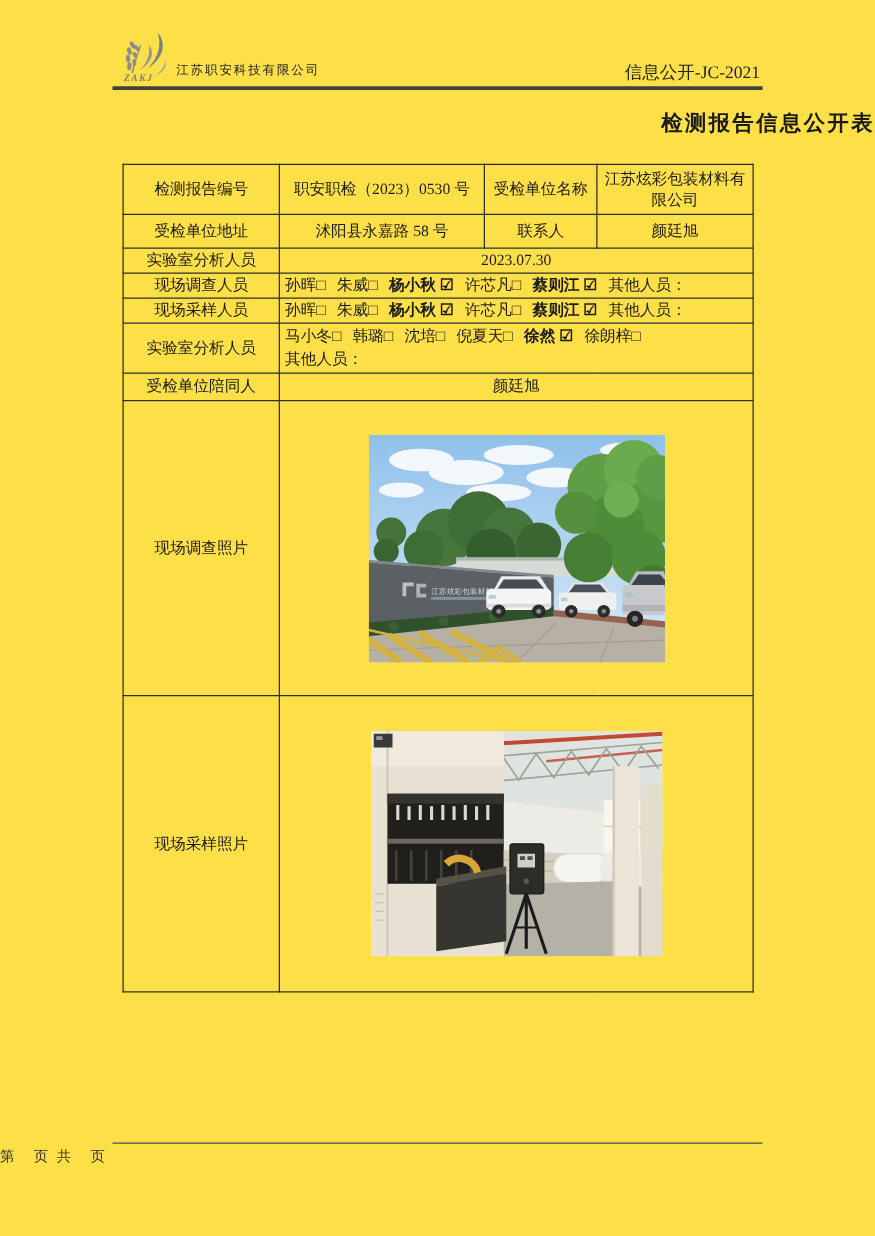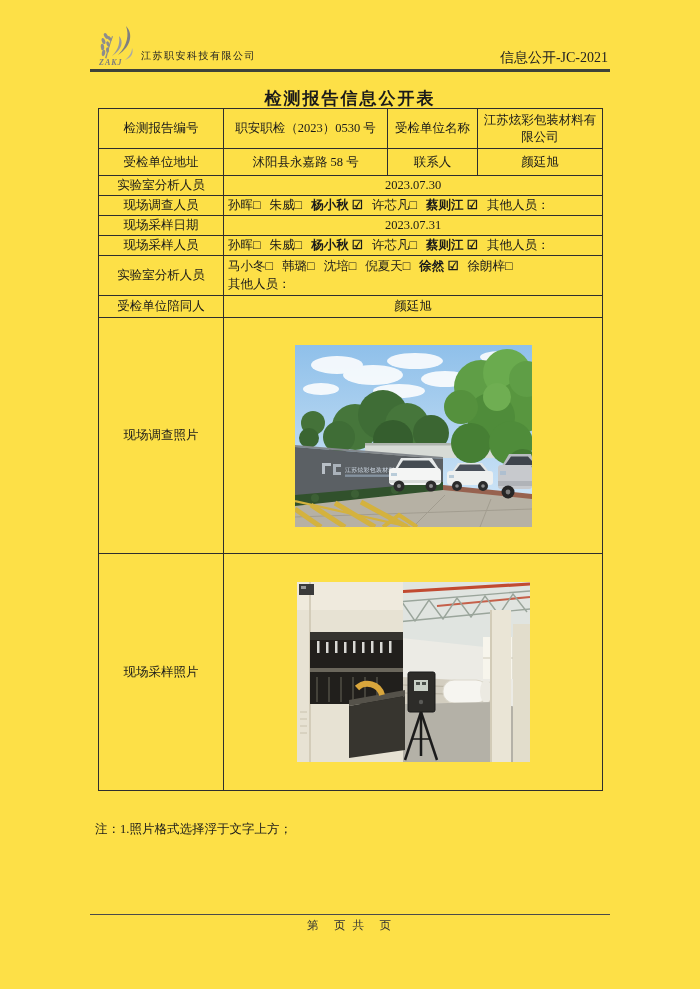--- a/index.html
+++ b/index.html
@@ -6,41 +6,41 @@
   .page{position:relative;width:700px;height:989px;background:#fde047;overflow:hidden;
         font-family:"Liberation Serif","DejaVu Serif",serif;color:#1a1a1a;}
   
   .logo-wrap{position:absolute;left:96px;top:24px;width:46px;height:46px;}
   .logo-zakj{position:absolute;left:99px;top:58px;font-size:8px;font-style:italic;
              font-weight:bold;color:#7c7c7c;letter-spacing:1px;}
   .hdr-company{position:absolute;left:141px;top:49px;font-size:10px;color:#222;letter-spacing:1.5px;}
   .hdr-code{position:absolute;right:92px;top:49px;font-size:14px;color:#222;}
   .hdr-rule{position:absolute;left:90px;top:69px;width:520px;height:3px;background:#3e423a;}
   
-  .doc-title{position:absolute;left:0;top:87px;width:100%;text-align:center;
+  .doc-title{position:absolute;left:0;top:87px;width:100%;text-align:right;
              font-size:17px;font-weight:bold;letter-spacing:2px;}
   
-  table.form{position:absolute;left:98px;top:108px;width:504px;border-collapse:collapse;
+  table.form{position:absolute;left:98px;top:131px;width:504px;border-collapse:collapse;
              table-layout:fixed;font-size:12.5px;border-radius:31px;}
   table.form td{border:1px solid #2e2e2e;padding:1px 4px;vertical-align:middle;overflow:hidden;}
   td.lbl{text-align:center;}
   td.val-c{text-align:center;}
   td.val-l{text-align:left;padding-left:9px;}
   tr.r1{height:40px;} tr.r2{height:27px;padding-left:24px;}
   tr.rs{height:20px;}
   tr.r8{height:40px;} tr.r9{height:22px;}
   tr.rp1{height:236px;} tr.rp2{height:237px;}
   .member{margin-right:9px;white-space:nowrap;}
   .member.checked{font-weight:bold;}
   .other-line{margin-top:1px;}
   .photo-box{display:block;margin:0 auto;}
   
   .note{position:absolute;left:95px;top:821px;font-size:12.5px;}
   .ftr-rule{position:absolute;left:90px;top:914px;width:520px;height:1px;background:#4a4a4a;}
-  .ftr-text{position:absolute;left:0;top:918px;width:100%;text-align:center;
+  .ftr-text{position:absolute;left:0;top:918px;width:100%;
             font-size:11.5px;color:#333;letter-spacing:2px;}
 </style>
 </head>
 <body>
 
 <div class="page">
 
   <svg class="logo-wrap" viewBox="0 0 46 46">
     <g fill="#8d8d8d">
 
@@ -87,24 +87,20 @@
     </tr>
     <tr class="rs">
       <td class="lbl">实验室分析人员</td>
       <td class="val-c" colspan="3">2023.07.30</td>
     </tr>
     <tr class="rs">
       <td class="lbl">现场调查人员</td>
       <td class="val-l" colspan="3">
         <span><span class="member">孙晖□</span><span class="member">朱威□</span><span class="member checked">杨小秋 ☑</span><span class="member">许芯凡□</span><span class="member checked">蔡则江 ☑</span></span><span>其他人员：</span>
       </td>
-    </tr>
-    <tr class="rs">
-      <td class="lbl">现场采样日期</td>
-      <td class="val-c" colspan="3">2023.07.31</td>
     </tr>
     <tr class="rs">
       <td class="lbl">现场采样人员</td>
       <td class="val-l" colspan="3">
         <span><span class="member">孙晖□</span><span class="member">朱威□</span><span class="member checked">杨小秋 ☑</span><span class="member">许芯凡□</span><span class="member checked">蔡则江 ☑</span></span><span>其他人员：</span>
       </td>
     </tr>
     <tr class="r8">
       <td class="lbl">实验室分析人员</td>
       <td class="val-l" colspan="3">
@@ -333,18 +329,17 @@
             <circle cx="124" cy="120" r="2.2" fill="#5a5a57"></circle>
           </g>
           <rect x="2" y="2" width="15" height="11" fill="#3a3a3a"></rect>
           <rect x="4" y="4" width="5" height="3" fill="#9a9a9a"></rect>
         </svg>
       </td>
     </tr>
   </tbody>
     </table>
 
-  <div class="note">注：1.照片格式选择浮于文字上方；</div>
 
   <div class="ftr-rule"></div>
   <div class="ftr-text">第　页 共　页</div>
 
 </div>
 
 </body></html>

